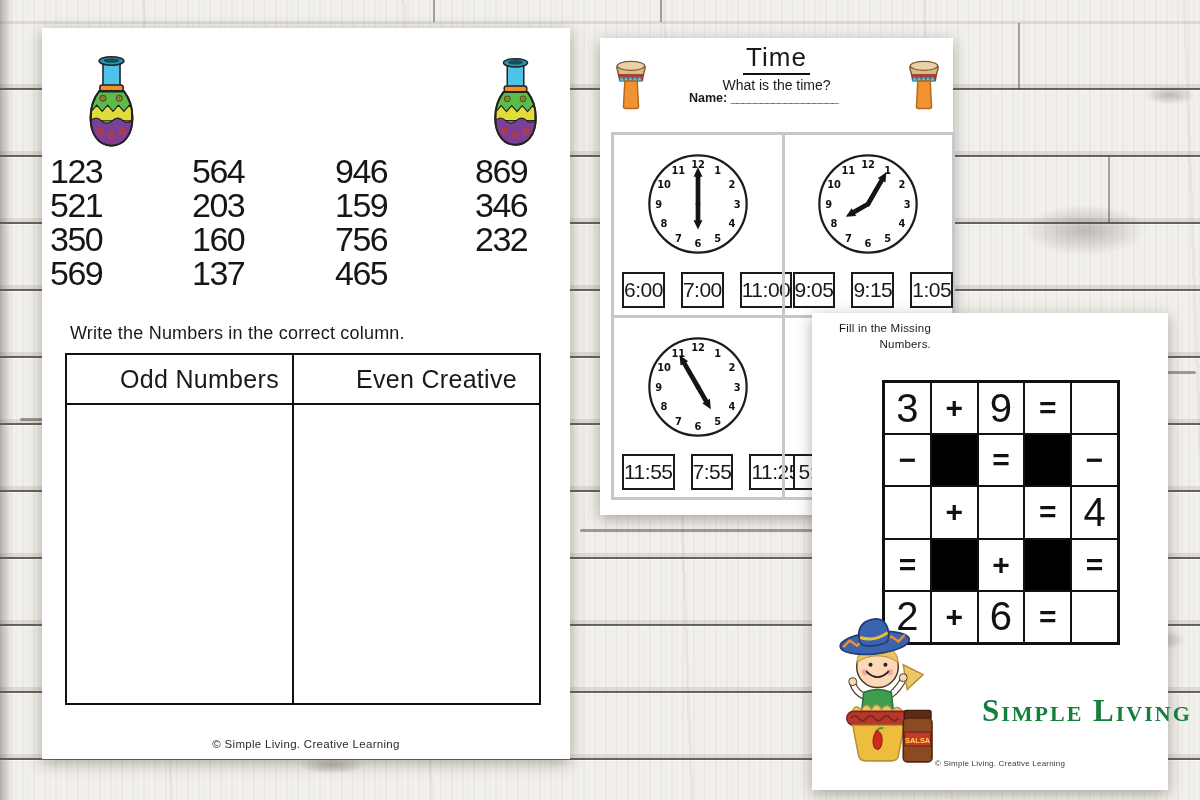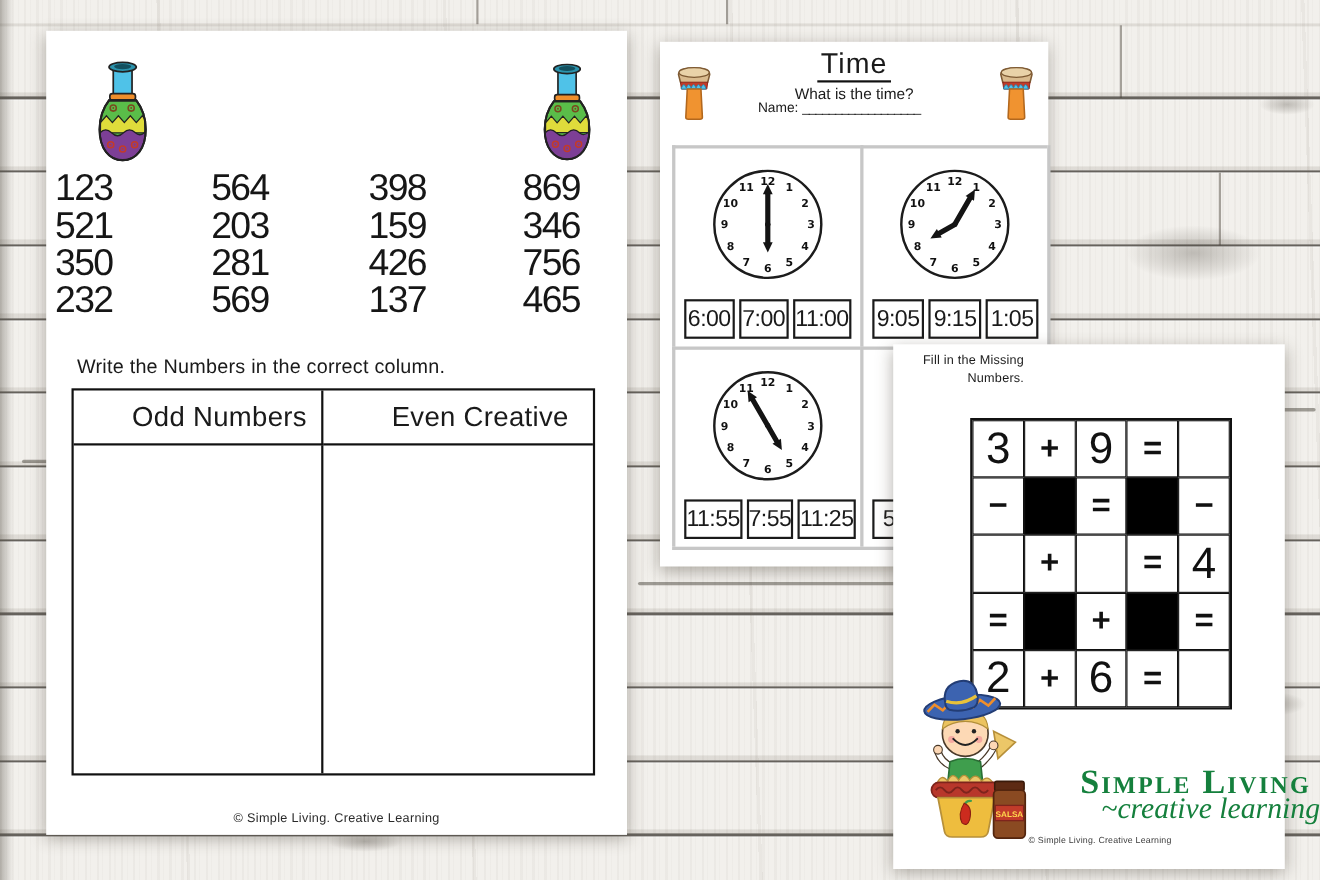--- a/index.html
+++ b/index.html
@@ -41,26 +41,26 @@
   .st-h{border-bottom:2.5px solid #111;display:flex;align-items:center;justify-content:center;font-size:25px;letter-spacing:.3px;padding-left:40px;}
   .st-l{border-right:2.5px solid #111;}
   .oe-footer{left:0;right:0;top:710px;text-align:center;font-size:11.5px;color:#2a2a2a;letter-spacing:.3px;}
 
   
   .drum-l{left:13px;top:19px;width:36px;height:55px;}
   .drum-r{left:306px;top:19px;width:36px;height:55px;}
   .time-head{left:0;right:0;top:4px;text-align:center;}
   .time-title{position:static;display:inline-block;font-size:26px;letter-spacing:1px;border-bottom:2px solid #111;padding:0 3px 0;}
   .time-sub{position:static;display:block;margin-top:2px;font-size:14px;}
-  .time-name{left:89px;top:53px;font-size:12.5px;}
+  .time-name{left:89px;top:53px;font-size:12.5px;font-weight:bold;}
   .time-name span{position:static;}
   .clockgrid{left:11px;top:94px;width:341px;height:365px;display:grid;grid-template-columns:1fr 1fr;grid-template-rows:1fr 1fr;border-right:3px solid #c7c7c7;border-bottom:3px solid #c7c7c7;}
   .clockcell{position:relative;border-left:3px solid #c7c7c7;border-top:3px solid #c7c7c7;display:flex;flex-direction:column;align-items:center;}
   .clockcell .clock{position:static;margin-top:5px;width:128px;height:128px;}
-  .opts{position:absolute;left:8px;right:8px;bottom:7px;display:flex;gap:4px;}
+  .opts{position:absolute;left:8px;right:8px;bottom:7px;display:flex;gap:16px;}
   .opt{position:static;flex:1;height:32px;border:2px solid #1a1a1a;background:#fff;display:flex;align-items:center;justify-content:center;font-size:21px;letter-spacing:-.5px;}
 
   
   .mn-head{left:15px;top:8px;width:104px;text-align:right;font-size:11.5px;line-height:1.35;letter-spacing:.2px;}
   .mn-head div{position:static;}
   .mathgrid{left:70px;top:67px;width:234px;height:261px;display:grid;grid-template-columns:repeat(5,1fr);grid-template-rows:repeat(5,1fr);border:2px solid #111;background:#fff;}
   .mcell{position:static;border:1px solid #111;display:flex;align-items:center;justify-content:center;font-size:40px;color:#111;}
   .mcell.op{font-size:30px;font-weight:600;}
   .mcell.black{background:#000;}
   .kid{left:8px;top:302px;width:114px;height:157px;}
@@ -141,29 +141,28 @@
           <circle cx="30" cy="105" r="1.1" fill="#c23b2a"></circle>
         <circle cx="44" cy="100" r="3.6" fill="none" stroke="#c23b2a" stroke-width="1.8"></circle>
           <circle cx="44" cy="100" r="1.1" fill="#c23b2a"></circle>
       </g>
       <path d="M14,48 C7,57 3,68 3,82 C3,104 14,118 30,118 C46,118 57,104 57,82 C57,68 53,57 46,48 Z" fill="none" stroke="#222" stroke-width="2.4"></path>
     </svg>
 
     <div class="numgrid">
         <div class="num">123</div>
         <div class="num">564</div>
-        <div class="num">398</div>
+        <div class="num">946</div>
         <div class="num">869</div>
         <div class="num">521</div>
         <div class="num">203</div>
         <div class="num">159</div>
         <div class="num">346</div>
         <div class="num">350</div>
-        <div class="num">281</div>
-        <div class="num">426</div>
+        <div class="num">160</div>
         <div class="num">756</div>
         <div class="num">232</div>
         <div class="num">569</div>
         <div class="num">137</div>
         <div class="num">465</div>
       </div>
     <p class="oe-instr">Write the Numbers in the correct column.</p>
     <div class="sort-table">
       <div class="st-h st-l">Odd Numbers</div>
       <div class="st-h">Even Creative</div>
@@ -374,16 +373,15 @@
       <rect x="84" y="104" width="29" height="44" rx="4" fill="#8a4a22" stroke="#53250e" stroke-width="1.6"></rect>
       <rect x="85.5" y="118" width="26" height="14" fill="#c23b2a" stroke="#7e241c" stroke-width="1.2"></rect>
       <text x="98.5" y="128.5" text-anchor="middle" font-size="7.5" font-weight="bold" font-family="Liberation Sans, sans-serif" fill="#ffd84d">SALSA</text>
     </svg>
 
     <div class="mn-footer">© Simple Living. Creative Learning</div>
   </section>
 
   <div class="brand">
     <div class="brand1">Simple Living</div>
-    <div class="brand2"><span>~</span><span>creative learning</span></div>
   </div>
 
 </div>
 
 </body></html>

